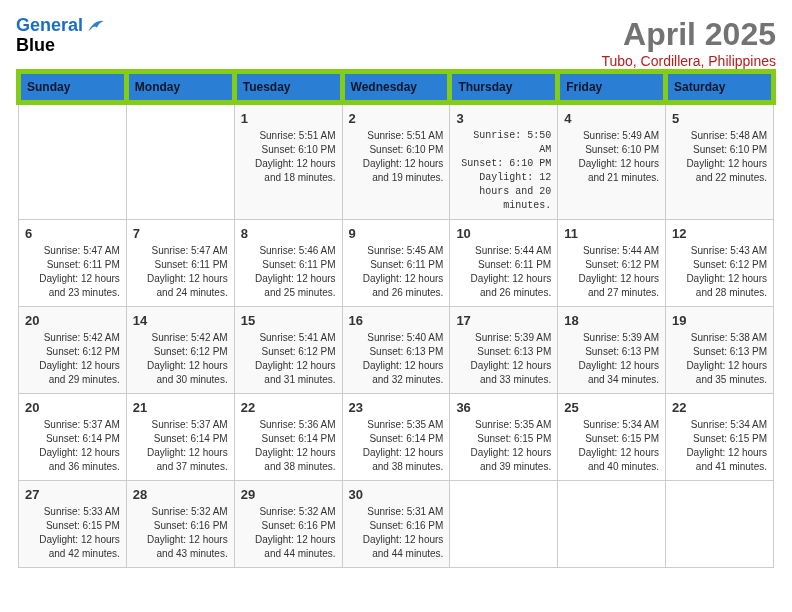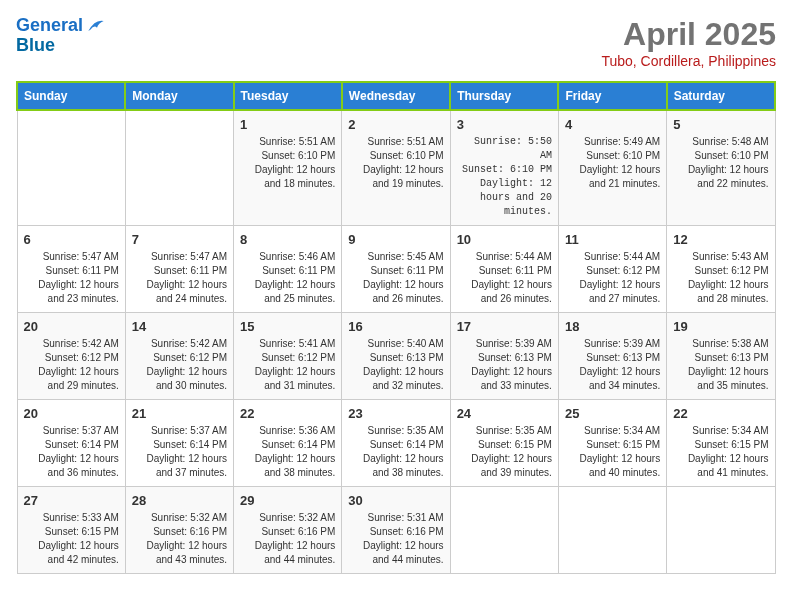--- a/index.html
+++ b/index.html
@@ -7,21 +7,20 @@
       font-family: Arial, sans-serif;
       background: #fff;
       width: 792px;
       min-height: 612px;
       padding: 16px;
     }
     .header {
       display: flex;
       justify-content: space-between;
       align-items: flex-start;
-      margin-bottom: 12px;
     }
     .logo {
       display: flex;
       align-items: center;
     }
     .logo-text {
       font-size: 18px;
       font-weight: bold;
       color: #333;
       line-height: 1.1;
@@ -46,26 +45,26 @@
       font-size: 14px;
       color: #b91c1c;
     }
     table {
       width: 100%;
       border-collapse: collapse;
       font-size: 11px;
     }
     thead tr th {
       background-color: #2a7fd4;
-      color: #ffffff;
+      color: #0f172a;
       text-align: left;
       padding: 6px 6px;
       font-size: 12px;
       font-weight: bold;
-      border: 2px solid #84cc16;
+      border: 5px solid #84cc16;
     }
     tbody tr td {
       vertical-align: top;
       padding: 6px 6px;
       border: 1px solid #ccc;
       min-height: 80px;
       width: 14.28%;
       color: #333;
       background: #fff;
     }
@@ -96,21 +95,21 @@
     <div>
       <div style="display:flex;align-items:center;">
         <span class="logo-text">
           <span>General</span>
         </span>
         <svg class="logo-icon" viewBox="0 0 30 25" fill="#2a7fd4">
           <path d="M5,20 Q15,2 28,5 Q20,8 18,15 Q14,10 8,18 Z"></path>
         </svg>
       </div>
       <div>
-        <span class="logo-text" style="color:#0369a1; font-size:18px; font-weight:bold;text-align:right;">Blue</span>
+        <span class="logo-text" style="color:#000000; font-size:18px; font-weight:bold;text-align:right;">Blue</span>
       </div>
     </div>
   </div>
   <div class="title-block">
     <h1>April 2025</h1>
     <p>Tubo, Cordillera, Philippines</p>
   </div>
 </div>
 
 <table>
@@ -267,21 +266,21 @@
 Sunset: 6:14 PM
 Daylight: 12 hours and 38 minutes.</div>
         </td>
         <td>
           <span class="day-number">23</span>
           <div class="day-info" style="white-space: pre-line;">Sunrise: 5:35 AM
 Sunset: 6:14 PM
 Daylight: 12 hours and 38 minutes.</div>
         </td>
         <td>
-          <span class="day-number">24</span>
+          <span class="day-number">36</span>
           <div class="day-info" style="white-space: pre-line;">Sunrise: 5:35 AM
 Sunset: 6:15 PM
 Daylight: 12 hours and 39 minutes.</div>
         </td>
         <td>
           <span class="day-number">25</span>
           <div class="day-info" style="white-space: pre-line;">Sunrise: 5:34 AM
 Sunset: 6:15 PM
 Daylight: 12 hours and 40 minutes.</div>
         </td>

